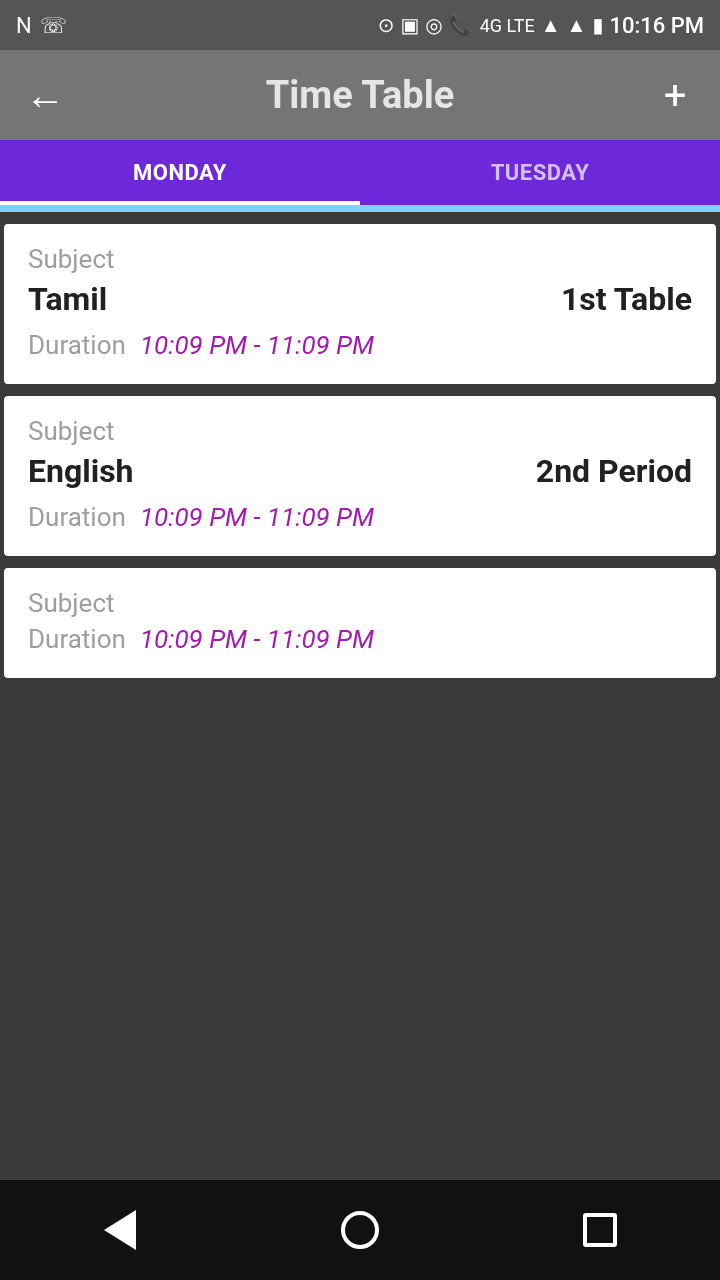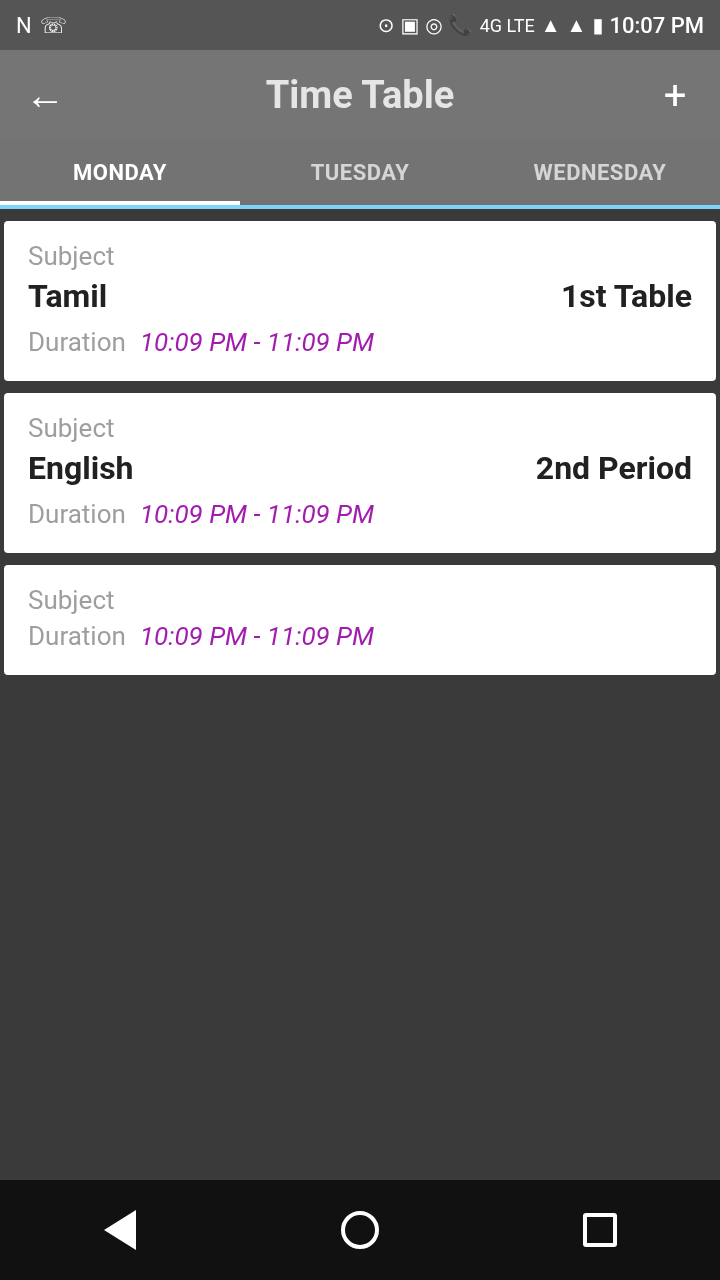--- a/index.html
+++ b/index.html
@@ -67,23 +67,23 @@
       font-size: 40px;
       cursor: pointer;
       width: 50px;
       display: flex;
       align-items: center;
       justify-content: center;
     }
 
     
     .tab-bar {
-      background-color: #737373;
-      display: flex;
-      border-bottom: 4px solid #7dd3fc;
+      background-color: #6d28d9;
+      display: flex;
+      border-bottom: 7px solid #7dd3fc;
     }
 
     .tab-item {
       flex: 1;
       height: 65px;
       display: flex;
       align-items: center;
       justify-content: center;
       color: rgba(255,255,255,0.7);
       font-size: 22px;
@@ -219,34 +219,33 @@
   </div>
   <div class="status-bar-right">
     <span>⊙</span>
     <span>▣</span>
     <span>◎</span>
     <span>📞</span>
     <span style="font-size:18px">4G LTE</span>
     <span>▲</span>
     <span>▲</span>
     <span>▮</span>
-    <span class="status-time">10:07 PM</span>
+    <span class="status-time">10:16 PM</span>
   </div>
 </div>
 
 <div class="app-bar">
   <div class="app-bar-icon">←</div>
   <div class="app-bar-title">Time Table</div>
   <div class="app-bar-icon">+</div>
 </div>
 
 <div class="tab-bar">
   <div class="tab-item active">MONDAY</div>
   <div class="tab-item">TUESDAY</div>
-  <div class="tab-item">WEDNESDAY</div>
 </div>
 
 <div class="content">
 
   <div class="period-card">
     <div class="card-subject-label">Subject</div>
     <div class="card-subject-row">
       <div class="card-subject-name">Tamil</div>
       <div class="card-period-label">1st Table</div>
     </div>

